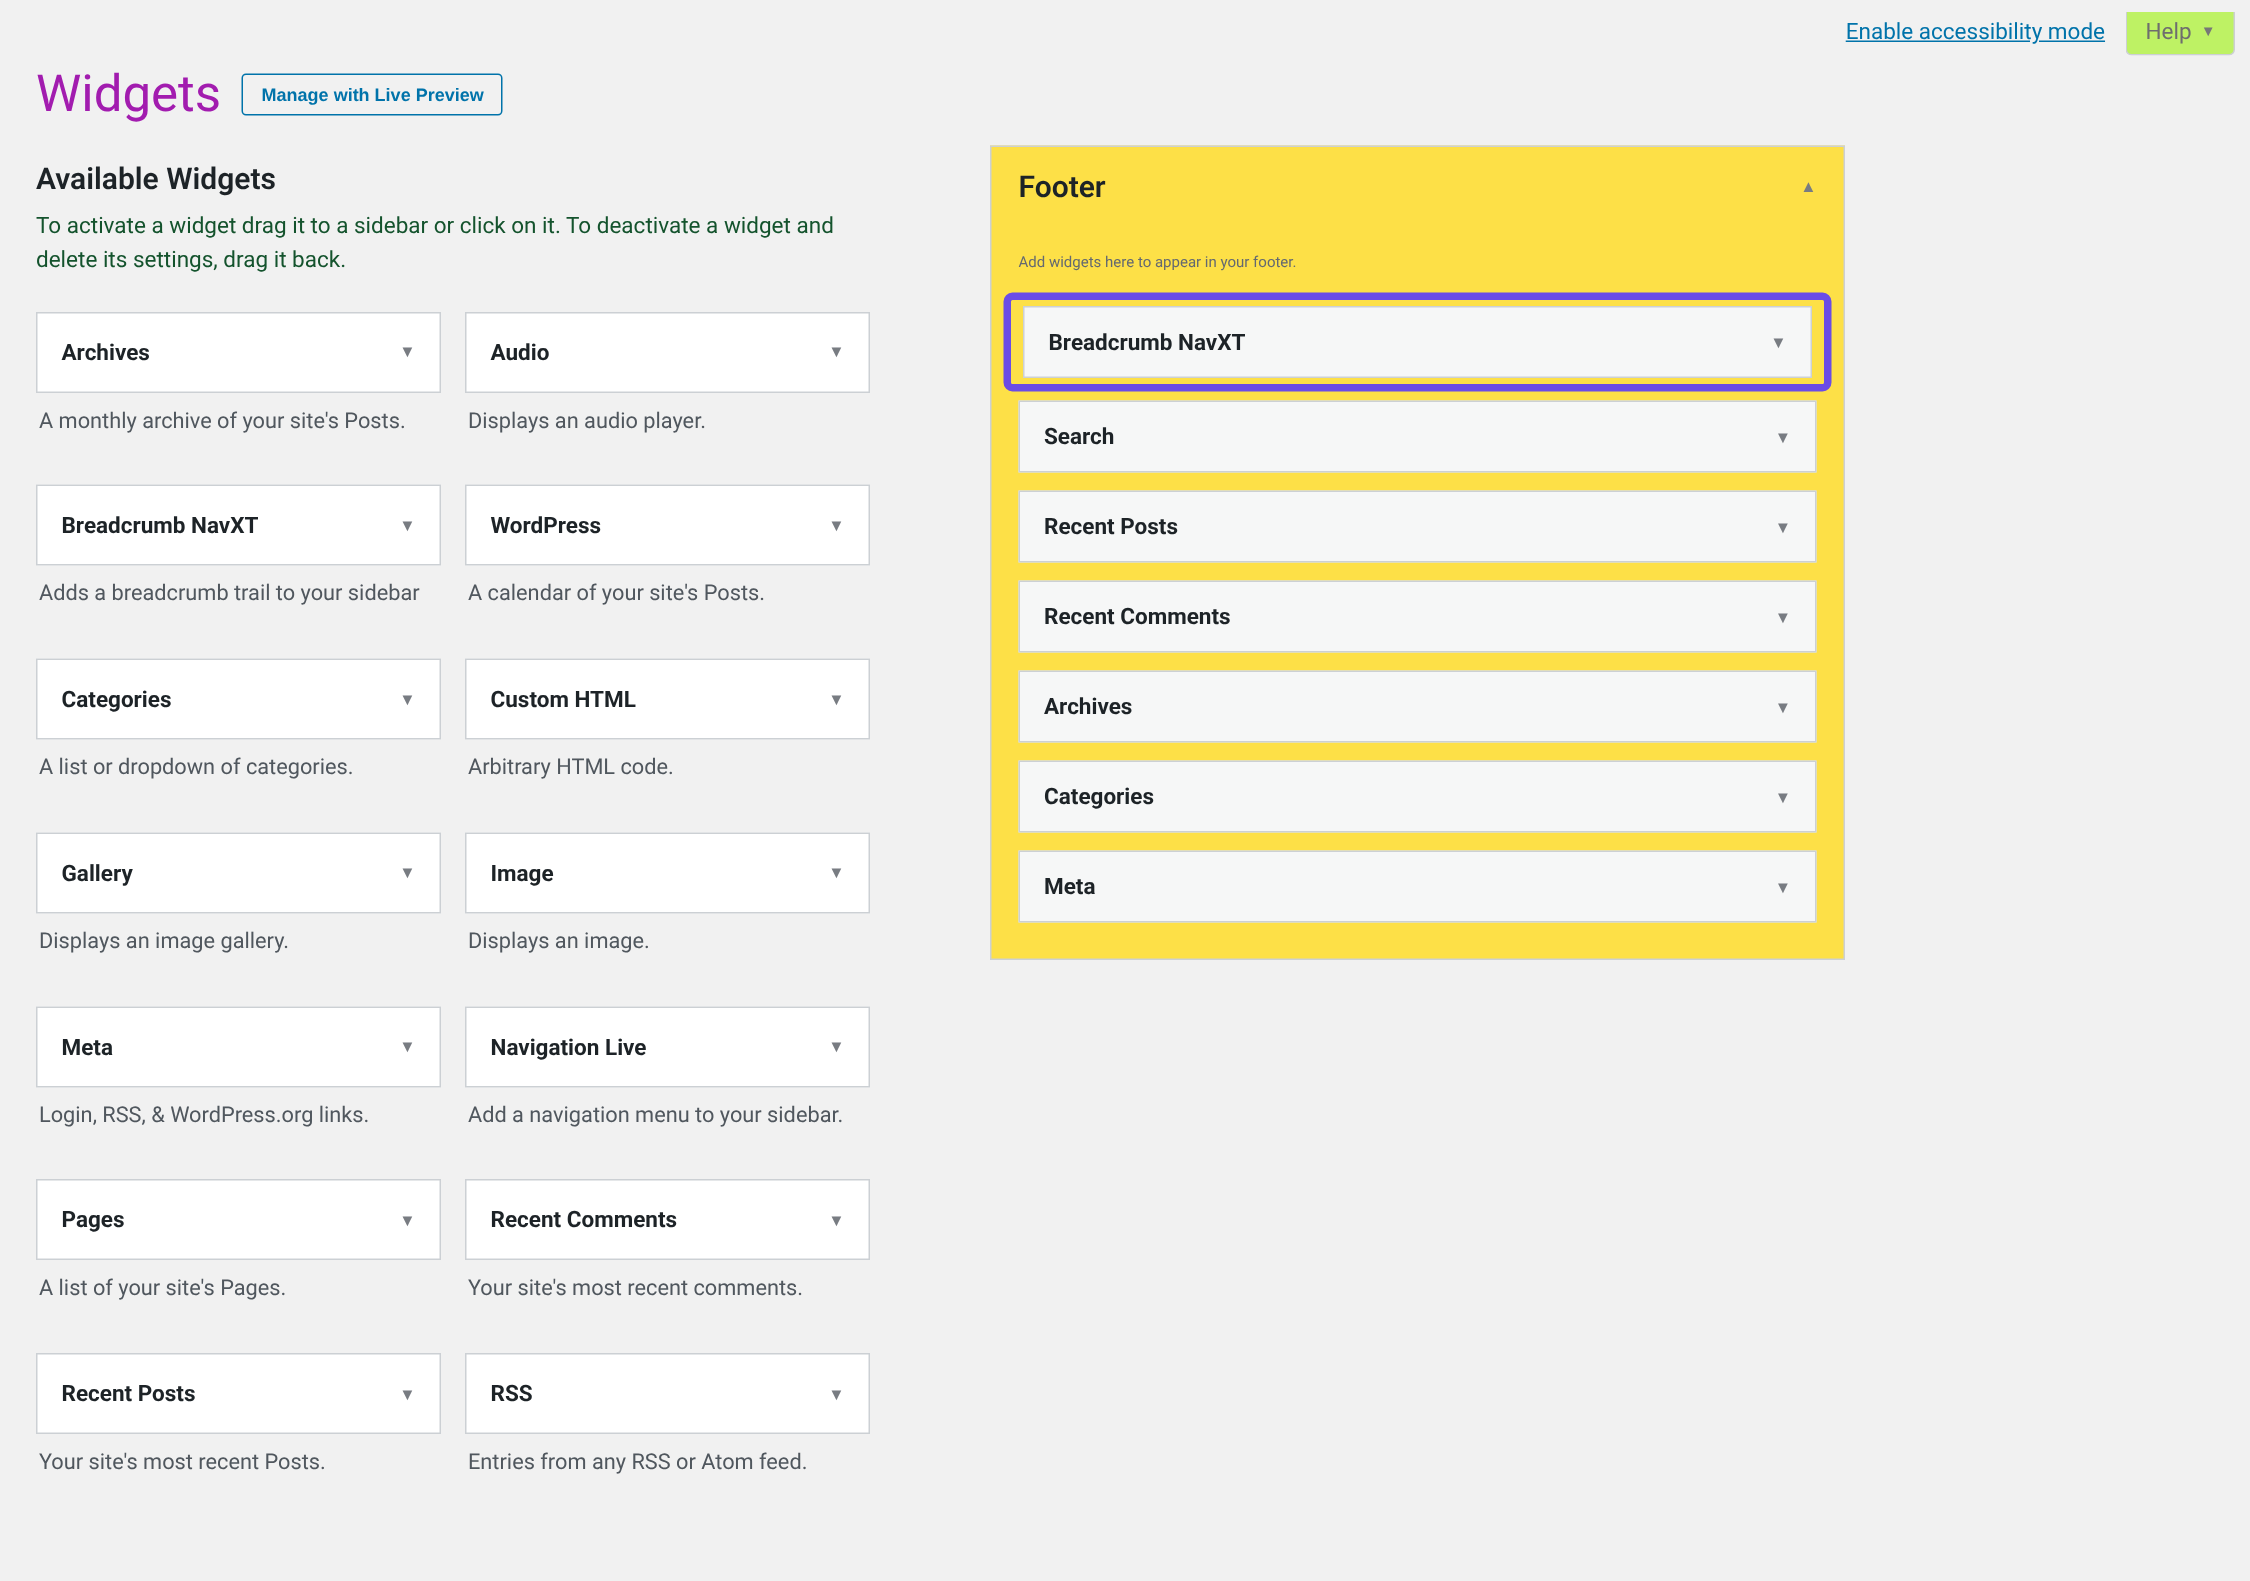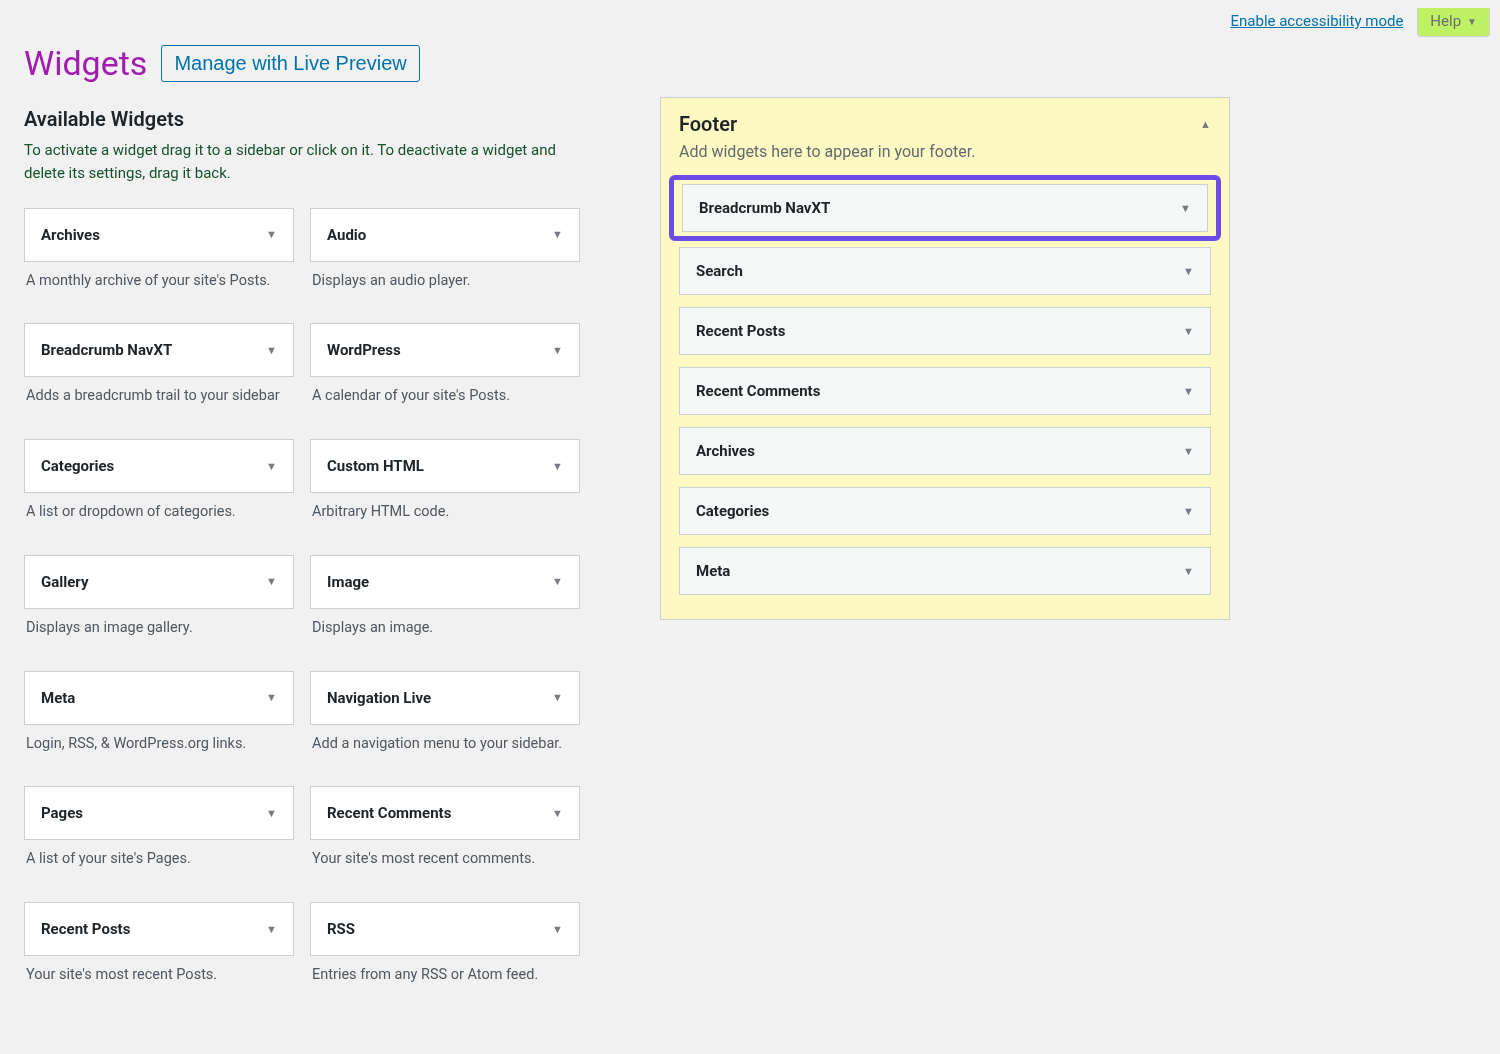--- a/index.html
+++ b/index.html
@@ -26,43 +26,43 @@
     display:flex; align-items:center; gap:6px; cursor:pointer;
   }
   .help-btn .tri { font-size:10px; color:#777; }
   .header-row {
     display:flex; align-items:center; gap:14px;
     padding:6px 0 14px 24px;
   }
   .page-title { font-size:34px; font-weight:400; color:#a21caf; margin:0; }
   .live-preview-btn {
     border:1px solid #0073aa; color:#0073aa; background:#f1f1f1;
-    font-size:20px; font-weight:400; padding:6px 12px; border-radius:3px; cursor:pointer;
+    font-size:12px; font-weight:700; padding:6px 12px; border-radius:3px; cursor:pointer;
   }
   .columns { display:flex; gap:76px; padding:0 24px; align-items:flex-start; }
   .left-col { width:560px; }
   .right-col { width:570px; }
   .section-title { font-size:20px; font-weight:600; color:#1d2327; margin:10px 0 8px 0; }
   .section-desc { font-size:15px; color:#14532d; margin:0 0 22px 0; line-height:1.55; }
   .avail-grid { display:flex; flex-wrap:wrap; gap:16px; }
   .avail-cell { width:270px; }
   .widget-item {
     background:#fff; border:1px solid #ccd0d4; height:54px;
     display:flex; align-items:center; justify-content:space-between;
     padding:0 16px; cursor:pointer;
   }
   .widget-item .name { font-size:15px; font-weight:700; color:#1d2327; }
   .widget-item .arrow { color:#787c82; font-size:11px; }
   .avail-desc { font-size:14.5px; color:#50575e; margin:8px 2px 16px 2px; line-height:1.5; }
   
-  .area-card { background:#fef9c3; border:1px solid #ccd0d4; }
+  .area-card { background:#fde047; border:1px solid #ccd0d4; }
   .area-head { padding:14px 18px 0 18px; display:flex; justify-content:space-between; align-items:center; }
   .area-title { font-size:20px; font-weight:600; color:#1d2327; }
   .area-toggle { color:#787c82; font-size:11px; cursor:pointer; }
-  .area-desc { font-size:16px; color:#646970; padding:6px 18px 14px 18px; }
+  .area-desc { font-size:10px; color:#646970; padding:6px 18px 14px 18px;margin-top:28px; }
   .area-body { padding:0 8px 18px 8px; }
   .area-widget-wrap { padding:6px 10px; }
   .area-widget {
     background:#f6f7f7; border:1px solid #ccd0d4; height:48px;
     display:flex; align-items:center; justify-content:space-between;
     padding:0 16px; cursor:pointer;
   }
   .area-widget .name { font-size:15px; font-weight:700; color:#1d2327; }
   .area-widget .arrow { color:#787c82; font-size:11px; }
   .highlight { border:5px solid #6b4ce6; border-radius:6px; padding:4px 8px; }

